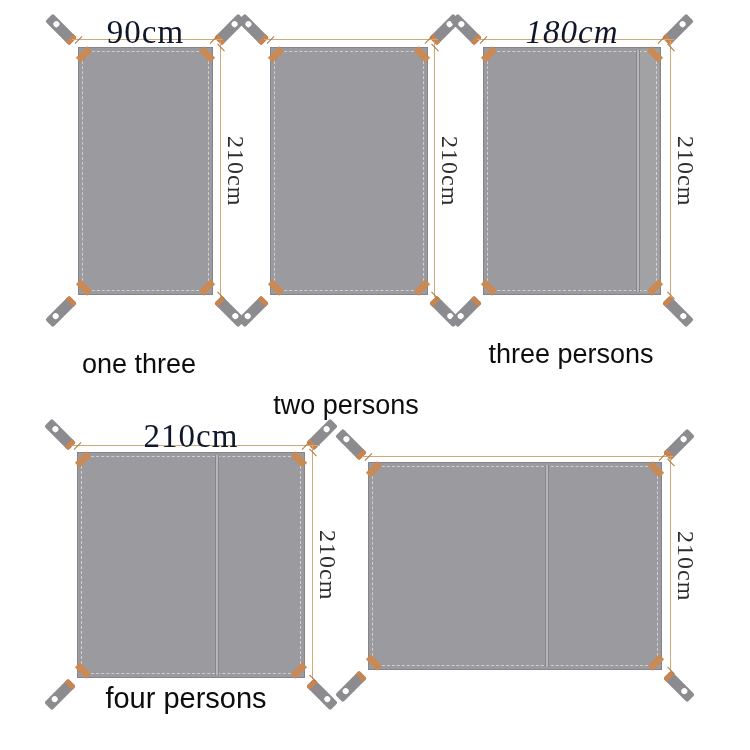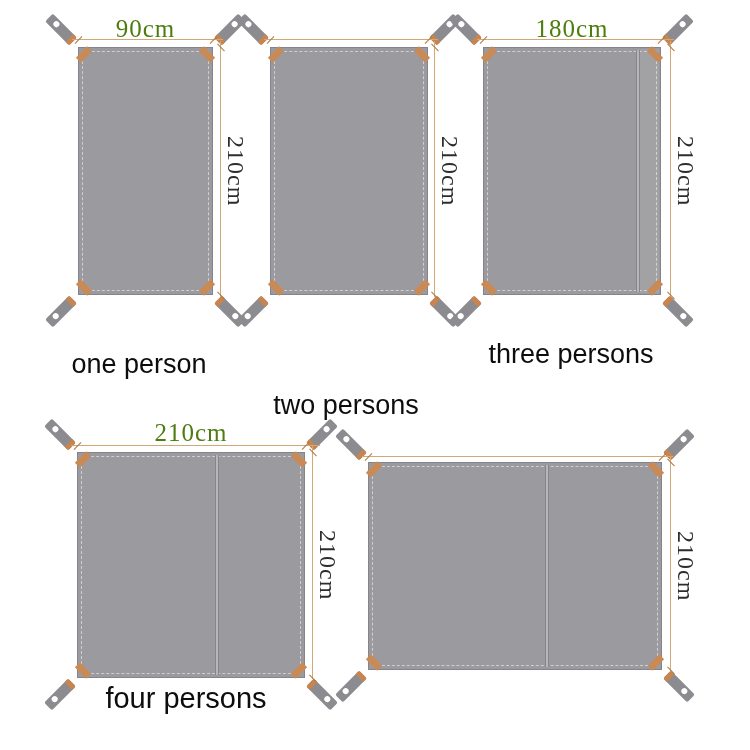--- a/index.html
+++ b/index.html
@@ -33,21 +33,21 @@
   .patch.bl{left:-3px;bottom:3px;transform:rotate(45deg);}
   .patch.br{right:-3px;bottom:3px;transform:rotate(-45deg);}
 
   
   .dim-x{position:absolute;border-top:1px solid #d3a877;}
   .dim-x .tick{position:absolute;top:-5px;width:1px;height:10px;background:#ad7a40;transform:rotate(45deg);}
   .dim-y{position:absolute;border-left:1px solid #d3a877;}
   .dim-y .tick{position:absolute;left:-5px;width:10px;height:1px;background:#ad7a40;transform:rotate(45deg);}
 
   
-  .dim-label{position:absolute;font-family:"Liberation Serif",serif;font-size:25px;color:#4d7c0f;
+  .dim-label{position:absolute;font-family:"Liberation Serif",serif;font-size:33px;color:#0f172a;
              text-align:center;letter-spacing:1px;line-height:1;}
   .dim-label-v{position:absolute;font-family:"Liberation Serif",serif;font-size:24px;color:#2c2c2c;
                letter-spacing:1px;writing-mode:vertical-rl;text-align:center;line-height:1.05;}
 
   
   .caption{position:absolute;font-size:27px;color:#0d0d0d;text-align:center;width:220px;}
   .caption.big{font-size:29px;}
 </style>
 </head>
 <body>
@@ -68,21 +68,21 @@
   <div class="dim-x" style="left:72px;top:39px;width:151px;">
     <span class="tick" style="left:6px;"></span>
     <span class="tick" style="left:141px;"></span>
   </div>
   <div class="dim-label" style="left:78px;top:16px;width:135px;">90cm</div>
   <div class="dim-y" style="left:220px;top:41px;height:256px;">
     <span class="tick" style="top:6px;"></span>
     <span class="tick" style="top:254px;"></span>
   </div>
   <div class="dim-label-v" style="left:223px;top:47px;height:248px;">210cm</div>
-  <div class="caption" style="left:29px;top:349px;">one person</div>
+  <div class="caption" style="left:29px;top:349px;">one three</div>
 
   <div class="strap tl" style="left:236px;top:24px;"></div>
   <div class="strap tr" style="left:428px;top:24px;"></div>
   <div class="strap bl" style="left:236px;top:306px;"></div>
   <div class="strap br" style="left:428px;top:306px;"></div>
   <div class="mat" style="left:270px;top:47px;width:158px;height:248px;">
     <div class="stitch"></div>
     <div class="patch tl"></div>
     <div class="patch tr"></div>
     <div class="patch bl"></div>
@@ -109,21 +109,21 @@
     <div class="panel-light" style="left:156px;"></div>
     <div class="patch tl"></div>
     <div class="patch tr"></div>
     <div class="patch bl"></div>
     <div class="patch br"></div>
   </div>
   <div class="dim-x" style="left:477px;top:39px;width:197px;">
     <span class="tick" style="left:6px;"></span>
     <span class="tick" style="left:184px;"></span>
   </div>
-  <div class="dim-label" style="left:483px;top:16px;width:178px;">180cm</div>
+  <div class="dim-label" style="left:483px;top:16px;width:178px;font-style:italic;">180cm</div>
   <div class="dim-y" style="left:670px;top:41px;height:256px;">
     <span class="tick" style="top:6px;"></span>
     <span class="tick" style="top:254px;"></span>
   </div>
   <div class="dim-label-v" style="left:673px;top:47px;height:248px;">210cm</div>
   <div class="caption" style="left:461px;top:339px;">three persons</div>
 
   <div class="strap tl" style="left:43px;top:429px;"></div>
   <div class="strap tr" style="left:305px;top:429px;"></div>
   <div class="strap bl" style="left:43px;top:689px;"></div>

